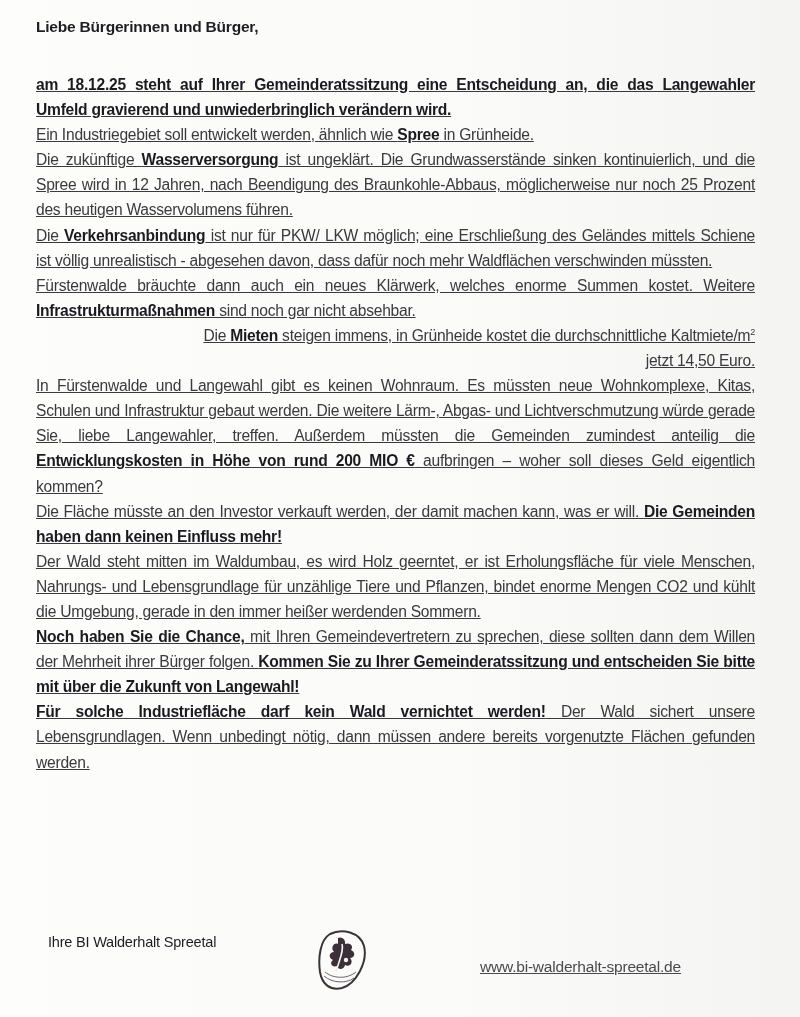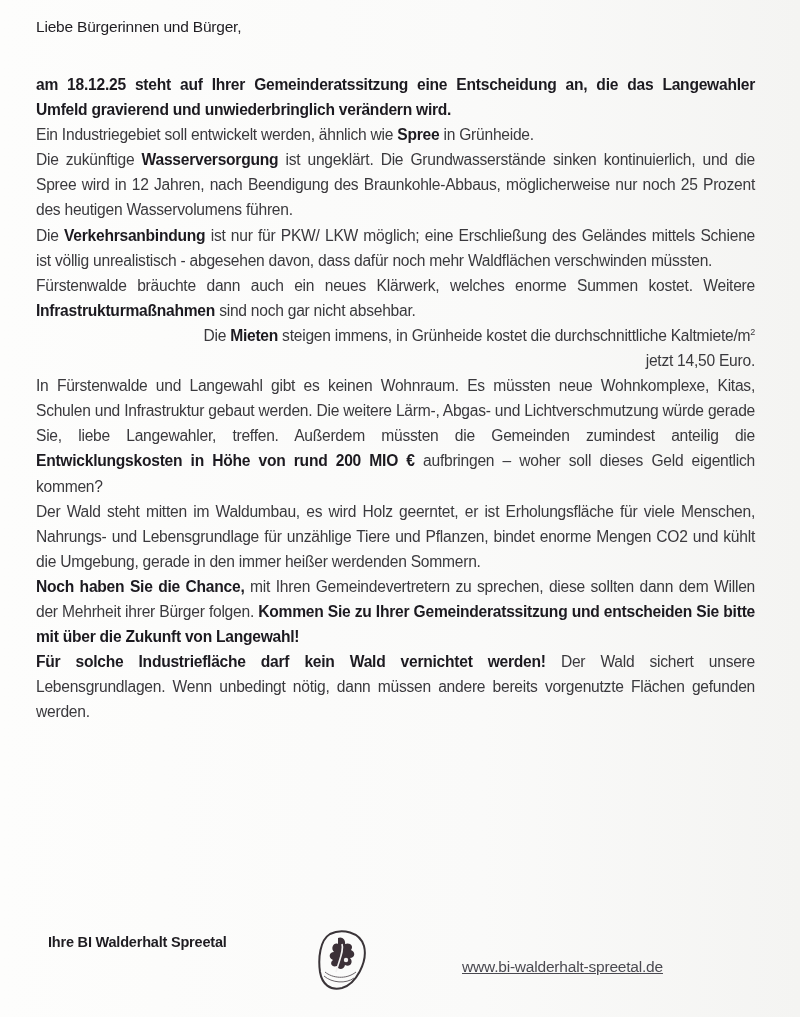--- a/index.html
+++ b/index.html
@@ -9,43 +9,44 @@
     font-family:"Liberation Sans", sans-serif;
     color:#2b2a2e;
     position:relative;
   }
   .page {
     position:absolute; left:0; top:0; width:800px; height:1017px;
     background:linear-gradient(90deg,#fdfdfc 0%,#fafaf9 60%,#f4f4f2 100%);
   }
   .salutation {
     position:absolute; left:36px; top:18px;
-    font-size:15.5px; font-weight:normal; color:#1f1d22;
+    font-size:15.5px; font-weight:bold; color:#1f1d22;
     letter-spacing:-0.2px;
   }
   .body-text {
     position:absolute; left:36px; top:72px; width:719px;
     font-size:15.6px; line-height:25.1px;
     text-align:justify;
     letter-spacing:-0.25px;
     color:#3a393d;
+    text-decoration:underline;
   }
   .body-text p { margin:0; }
   .body-text b { color:#1c1a20; font-weight:bold; }
   .intro { font-weight:bold; color:#1c1a20; }
   sup { font-size:9px; line-height:0; }
   .signature {
     position:absolute; left:48px; top:934px;
-    font-size:14.5px; font-weight:bold; color:#1f1d22; letter-spacing:-0.2px;
+    font-size:14.5px; font-weight:normal; color:#1f1d22; letter-spacing:-0.2px;
   }
   .logo {
     position:absolute; left:316px; top:928px; width:52px; height:64px;
   }
   .website {
-    position:absolute; left:462px; top:958px;
+    position:absolute; left:480px; top:958px;
     font-size:15.5px; color:#4a4950; text-decoration:underline;
     letter-spacing:-0.2px;
   }
 </style>
 </head>
 <body>
 
 <div class="page">
 
   <div class="salutation">Liebe Bürgerinnen und Bürger,</div>
@@ -58,20 +59,21 @@
     <p><span>Die zukünftige </span><b>Wasserversorgung</b><span> ist ungeklärt. Die Grundwasserstände sinken kontinuierlich, und die Spree wird in 12 Jahren, nach Beendigung des Braunkohle-Abbaus, möglicherweise nur noch 25 Prozent des heutigen Wasservolumens führen.</span></p>
 
     <p><span>Die </span><b>Verkehrsanbindung</b><span> ist nur für PKW/ LKW möglich; eine Erschließung des Geländes mittels Schiene ist völlig unrealistisch - abgesehen davon, dass dafür noch mehr Waldflächen verschwinden müssten.</span></p>
 
     <p><span>Fürstenwalde bräuchte dann auch ein neues Klärwerk, welches enorme Summen kostet. Weitere </span><b>Infrastrukturmaßnahmen</b><span> sind noch gar nicht absehbar.</span></p>
 
     <p style="text-align:right;"><span>Die </span><b>Mieten</b><span> steigen immens, in Grünheide kostet die durchschnittliche Kaltmiete/m</span><sup>2</sup><br><span> jetzt 14,50 Euro.</span></p>
 
     <p><span>In Fürstenwalde und Langewahl gibt es keinen Wohnraum. Es müssten neue Wohnkomplexe, Kitas, Schulen und Infrastruktur gebaut werden. Die weitere Lärm-, Abgas- und Lichtverschmutzung würde gerade Sie, liebe Langewahler, treffen. Außerdem müssten die Gemeinden zumindest anteilig die </span><b>Entwicklungskosten in Höhe von rund 200 MIO €</b><span> aufbringen – woher soll dieses Geld eigentlich kommen?</span></p>
 
+    <p><span>Die Fläche müsste an den Investor verkauft werden, der damit machen kann, was er will. </span><b>Die Gemeinden haben dann keinen Einfluss mehr!</b></p>
 
     <p>Der Wald steht mitten im Waldumbau, es wird Holz geerntet, er ist Erholungsfläche für viele Menschen, Nahrungs- und Lebensgrundlage für unzählige Tiere und Pflanzen, bindet enorme Mengen CO2 und kühlt die Umgebung, gerade in den immer heißer werdenden Sommern.</p>
 
     <p><b>Noch haben Sie die Chance,</b><span> mit Ihren Gemeindevertretern zu sprechen, diese sollten dann dem Willen der Mehrheit ihrer Bürger folgen. </span><b>Kommen Sie zu Ihrer Gemeinderatssitzung und entscheiden Sie bitte mit über die Zukunft von Langewahl!</b></p>
 
     <p><b>Für solche Industriefläche darf kein Wald vernichtet werden!</b><span> Der Wald sichert unsere Lebensgrundlagen. Wenn unbedingt nötig, dann müssen andere bereits vorgenutzte Flächen gefunden werden.</span></p>
   </div>
 
   <div class="signature">Ihre BI Walderhalt Spreetal</div>
 

